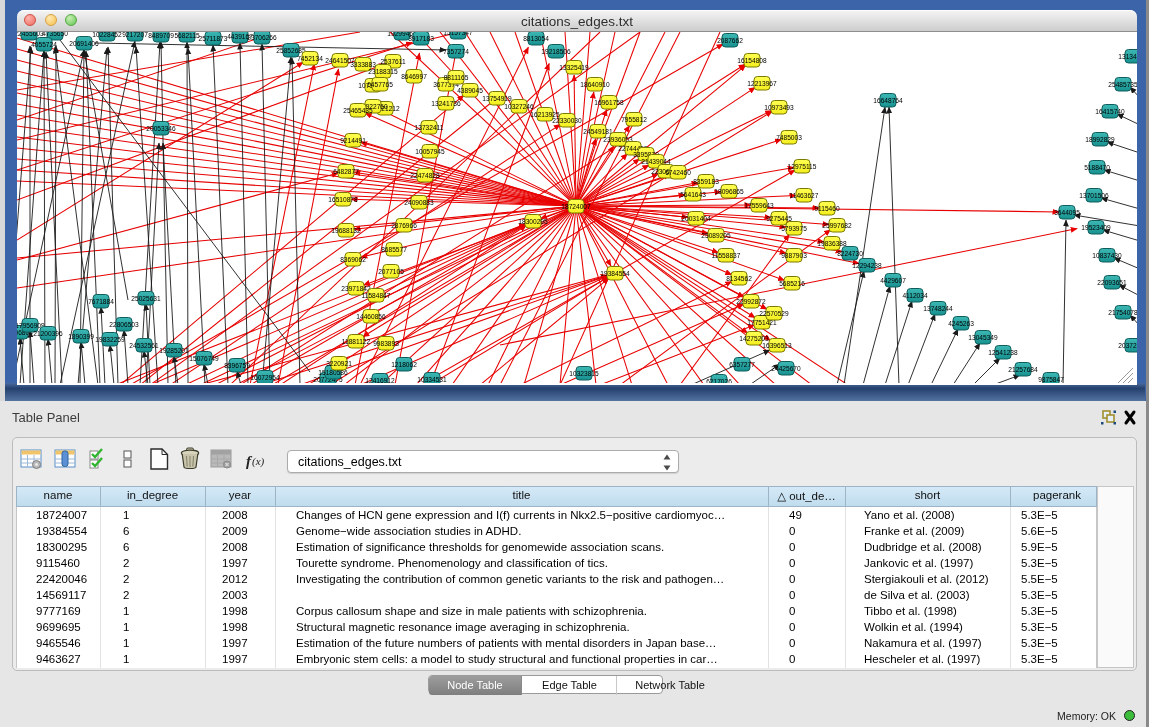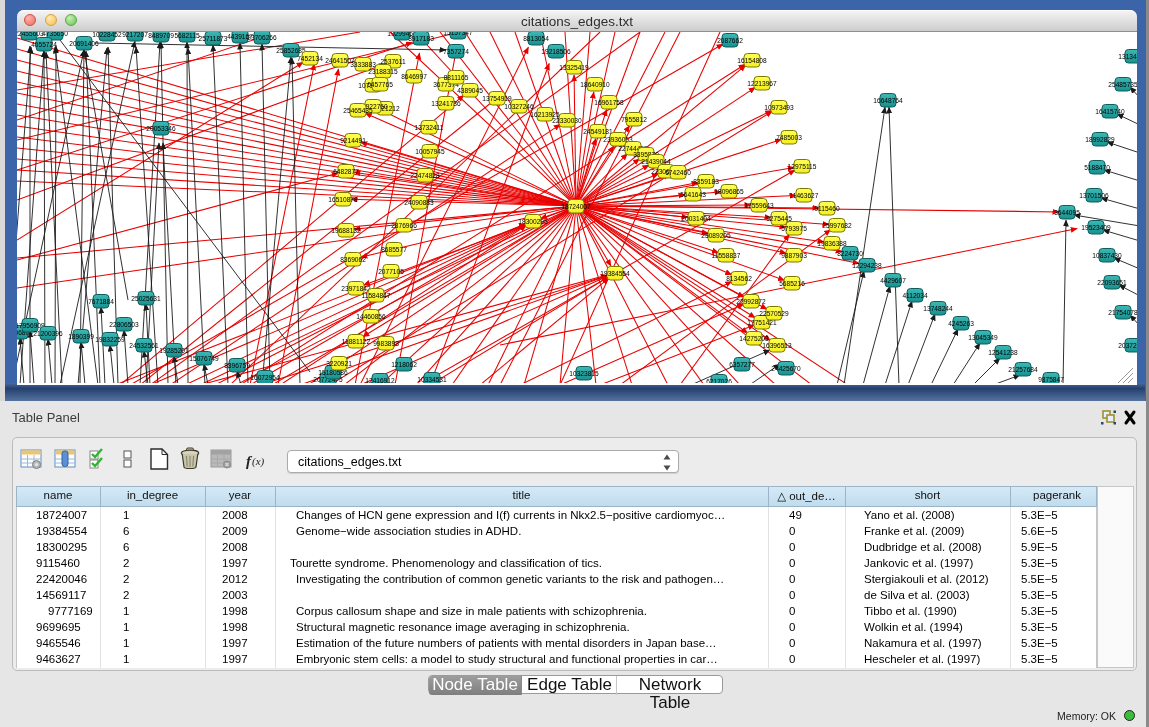--- a/index.html
+++ b/index.html
@@ -24,22 +24,22 @@
    background:linear-gradient(#d5e9f7,#bfdcee); border:1px solid #9cb4c6; }
 .hcell { position:absolute; top:489px; font-size:11.5px; color:#111; text-align:center; }
 .hdiv { position:absolute; top:487px; width:1px; height:19px; background:#9cb4c6; }
 #tbody { position:absolute; left:16px; top:507px; width:1081px; height:161px; background:#fff;
    border-left:1px solid #c6c6c6; border-right:1px solid #c6c6c6; }
 .trow { position:absolute; left:16px; width:1081px; height:16px; font-size:11.5px; color:#000; }
 .trow span { position:absolute; top:1.5px; white-space:nowrap; }
 .vline { position:absolute; top:507px; width:1px; height:161px; background:#e2e2e2; }
 #scrollzone { position:absolute; left:1097px; top:486px; width:37px; height:182px;
    background:#fafafa; border:1px solid #c6c6c6; }
-#tabs { position:absolute; left:428px; top:675px; width:295px; height:19px;
-   border:1px solid #9a9a9a; border-radius:4px; background:#fff; font-size:17px; }
+#tabs { position:absolute; left:428px; top:675px; width:235px; height:19px;
+   border:1px solid #9a9a9a; border-radius:4px; background:#fff; font-size:11px; }
 #tabs .seg { position:absolute; top:0; height:19px; line-height:18px; text-align:center; }
 #memok { position:absolute; right:33px; top:710px; font-size:10.5px; color:#222; }
 #memdot { position:absolute; right:14px; top:710px; width:11px; height:11px; border-radius:50%;
    background:#3cbe3c; border:1.5px solid #222; }
 #rstrip { position:absolute; right:0; top:0; width:3px; height:727px; background:#8a8a8a; }
 </style></head>
 <body>
 <div id="desk"></div>
 <div id="deskgrayL"></div>
 <div id="bband"></div>
@@ -974,29 +974,30 @@
 <span style="left:206px">2009</span>
     <span style="left:280px">Genome−wide association studies in ADHD.</span>
 <span style="left:773px">0</span>
     <span style="left:848px">Franke et al. (2009)</span>
 <span style="left:1005px">5.6E−5</span>
   </div>
 <div class="trow" style="top:539px">
 <span style="left:20px">18300295</span>
     <span style="left:107px">6</span>
 <span style="left:206px">2008</span>
+    <span style="left:280px">Estimation of significance thresholds for genomewide association scans.</span>
 <span style="left:773px">0</span>
     <span style="left:848px">Dudbridge et al. (2008)</span>
 <span style="left:1005px">5.9E−5</span>
   </div>
 <div class="trow" style="top:555px">
 <span style="left:20px">9115460</span>
     <span style="left:107px">2</span>
 <span style="left:206px">1997</span>
-    <span style="left:274px">Tourette syndrome. Phenomenology and classification of tics.</span>
+    <span style="left:280px">Tourette syndrome. Phenomenology and classification of tics.</span>
 <span style="left:773px">0</span>
     <span style="left:848px">Jankovic et al. (1997)</span>
 <span style="left:1005px">5.3E−5</span>
   </div>
 <div class="trow" style="top:571px">
 <span style="left:20px">22420046</span>
     <span style="left:107px">2</span>
 <span style="left:206px">2012</span>
     <span style="left:280px">Investigating the contribution of common genetic variants to the risk and pathogen…</span>
 <span style="left:773px">0</span>
@@ -1005,26 +1006,26 @@
   </div>
 <div class="trow" style="top:587px">
 <span style="left:20px">14569117</span>
     <span style="left:107px">2</span>
 <span style="left:206px">2003</span>
 <span style="left:773px">0</span>
     <span style="left:848px">de Silva et al. (2003)</span>
 <span style="left:1005px">5.3E−5</span>
   </div>
 <div class="trow" style="top:603px">
-<span style="left:32px">9777169</span>
+<span style="left:20px">9777169</span>
     <span style="left:107px">1</span>
 <span style="left:206px">1998</span>
     <span style="left:280px">Corpus callosum shape and size in male patients with schizophrenia.</span>
 <span style="left:773px">0</span>
-    <span style="left:848px">Tibbo et al. (1990)</span>
+    <span style="left:848px">Tibbo et al. (1998)</span>
 <span style="left:1005px">5.3E−5</span>
   </div>
 <div class="trow" style="top:619px">
 <span style="left:20px">9699695</span>
     <span style="left:107px">1</span>
 <span style="left:206px">1998</span>
     <span style="left:280px">Structural magnetic resonance image averaging in schizophrenia.</span>
 <span style="left:773px">0</span>
     <span style="left:848px">Wolkin et al. (1994)</span>
 <span style="left:1005px">5.3E−5</span>

